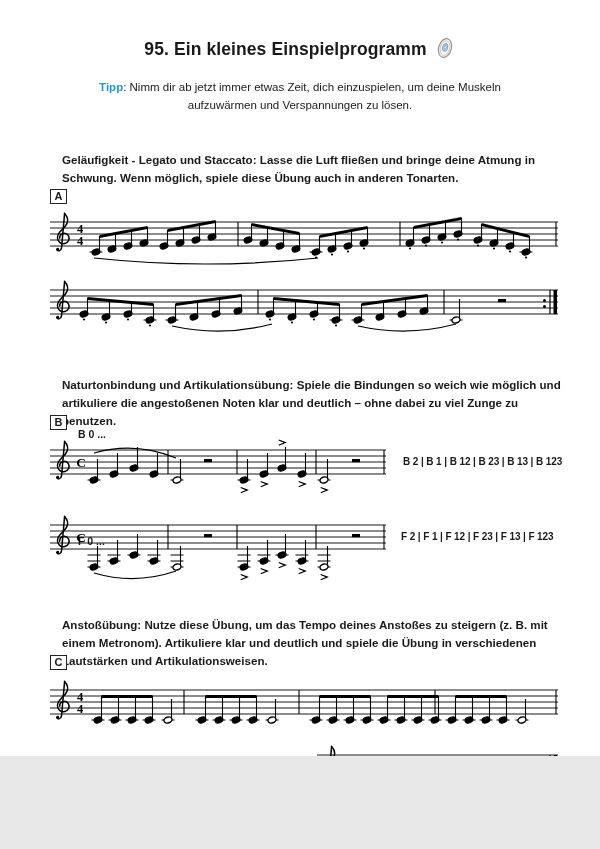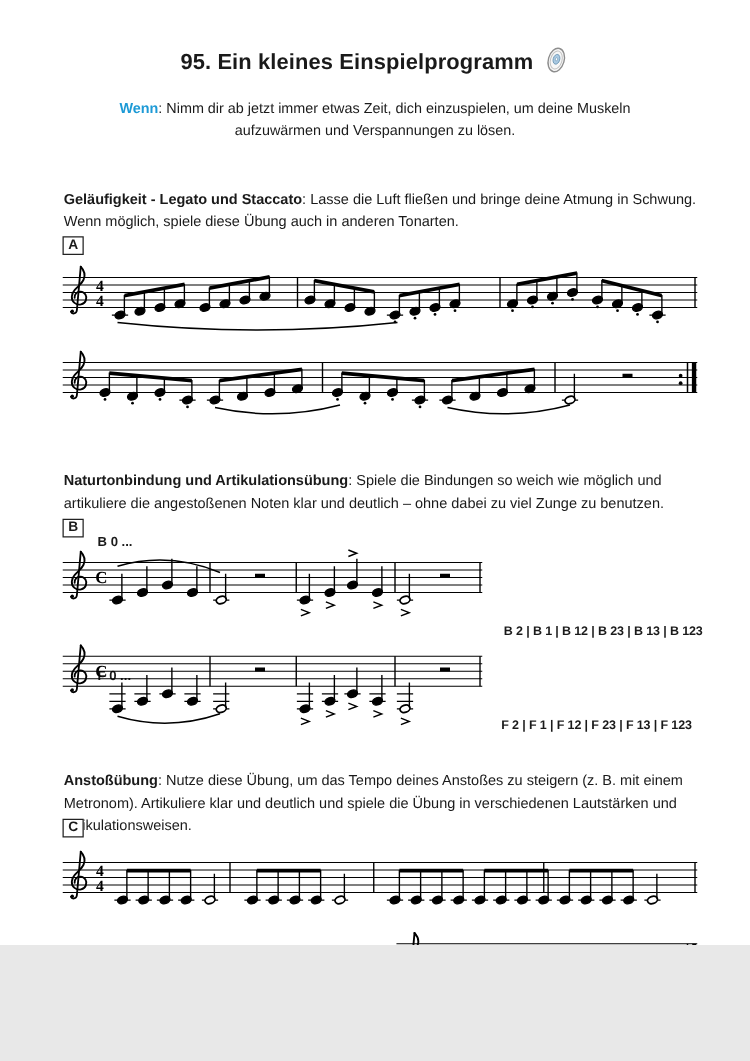--- a/index.html
+++ b/index.html
@@ -10,39 +10,39 @@
   .title{
     position:absolute;top:34px;left:0;width:100%;text-align:center;
     font-size:17.5px;font-weight:bold;letter-spacing:.1px;
   }
   .title .cd{vertical-align:-7px;margin-left:7px;}
   .tip{
     position:absolute;top:78px;left:80px;width:440px;text-align:center;
     font-size:11.5px;line-height:1.6;
   }
   .tip b{color:#1d9ad6;}
-  .para{position:absolute;left:51px;width:512px;font-size:11.6px;line-height:1.55;}
+  .para{position:absolute;left:62px;width:512px;font-size:11.6px;line-height:1.55;font-weight:bold;}
   .p1{top:151px;}
   .p2{top:376px;}
   .p3{top:616px;}
   .letterbox{
     position:absolute;left:50px;border:1.2px solid #222;font-size:11px;font-weight:bold;
     padding:0 3.5px;line-height:13px;height:13px;background:#fff;
   }
   .boxA{top:189px;} .boxB{top:415px;} .boxC{top:655px;}
   .staff{position:absolute;}
   .st-a1{top:208px;left:50px;}
   .st-a2{top:278px;left:50px;}
   .st-b1{top:436px;left:50px;}
   .st-b2{top:515px;left:50px;}
   .st-c1{top:678px;left:50px;}
   .st-fin{top:745px;left:317px;}
   .mini-label{position:absolute;left:78px;font-size:10.5px;font-weight:bold;}
   .lb-b0{top:428px;} .lb-f0{top:503px;margin-top:32px;}
-  .fingering{position:absolute;font-size:10px;font-weight:bold;letter-spacing:-.1px;white-space:nowrap;margin-top:44px;}
+  .fingering{position:absolute;font-size:10px;font-weight:bold;letter-spacing:-.1px;white-space:nowrap;}
   .fg-b{left:403px;top:456px;}
   .fg-f{left:401px;top:531px;}
   .continue-box{
     position:absolute;left:263px;top:757px;border:1px solid #666;background:#bef264;
     font-size:9.5px;padding:3px 6px;color:#222;
   }
   .pagenum{position:absolute;right:38px;top:811px;font-size:11px;}
 </style>
 </head>
 <body>
@@ -54,21 +54,21 @@
       <g transform="rotate(16 11 14)">
         <ellipse cx="11" cy="14" rx="6.3" ry="9.6" fill="#f7f7f7" stroke="#8d8d8d" stroke-width="1.1"></ellipse>
         <ellipse cx="11" cy="14" rx="4.6" ry="7.4" fill="none" stroke="#c2c2c2" stroke-width="0.8"></ellipse>
         <ellipse cx="11" cy="13.4" rx="2.6" ry="4" fill="#a9c9e2" stroke="#6f98b5" stroke-width="0.7"></ellipse>
         <ellipse cx="11" cy="13.4" rx="0.9" ry="1.4" fill="#ffffff" stroke="#6f98b5" stroke-width="0.5"></ellipse>
       </g>
     </svg>
   </div>
 
   <div class="tip">
-    <b>Wenn</b><span>:</span>
+    <b>Tipp</b><span>:</span>
     <span>Nimm dir ab jetzt immer etwas Zeit, dich einzuspielen, um deine Muskeln aufzuwärmen und Verspannungen zu lösen.</span>
   </div>
 
   <div class="para p1">
     <b>Geläufigkeit - Legato und Staccato</b><span>:</span>
     <span>Lasse die Luft fließen und bringe deine Atmung in Schwung. Wenn möglich, spiele diese Übung auch in anderen Tonarten.</span>
   </div>
   <div class="letterbox boxA">A</div>
 
   <div class="staff st-a1"><svg width="508" height="66" viewBox="0 0 508 66">

